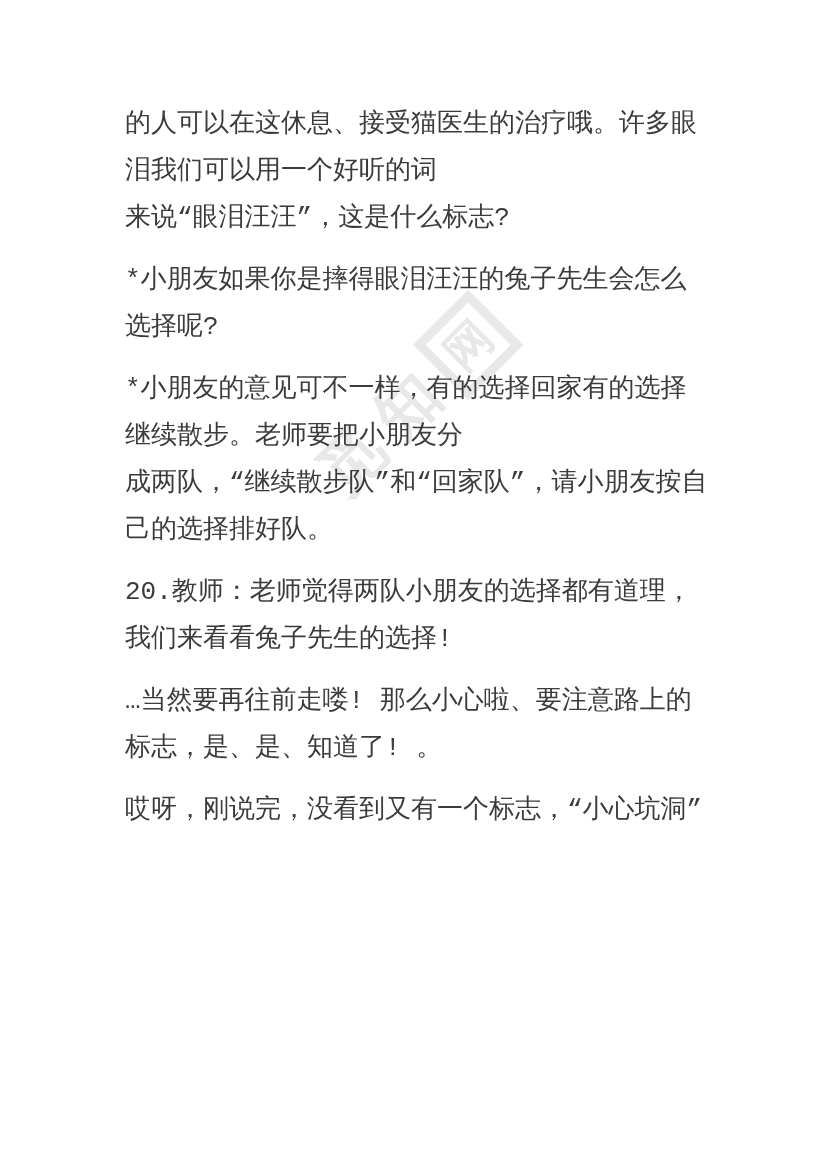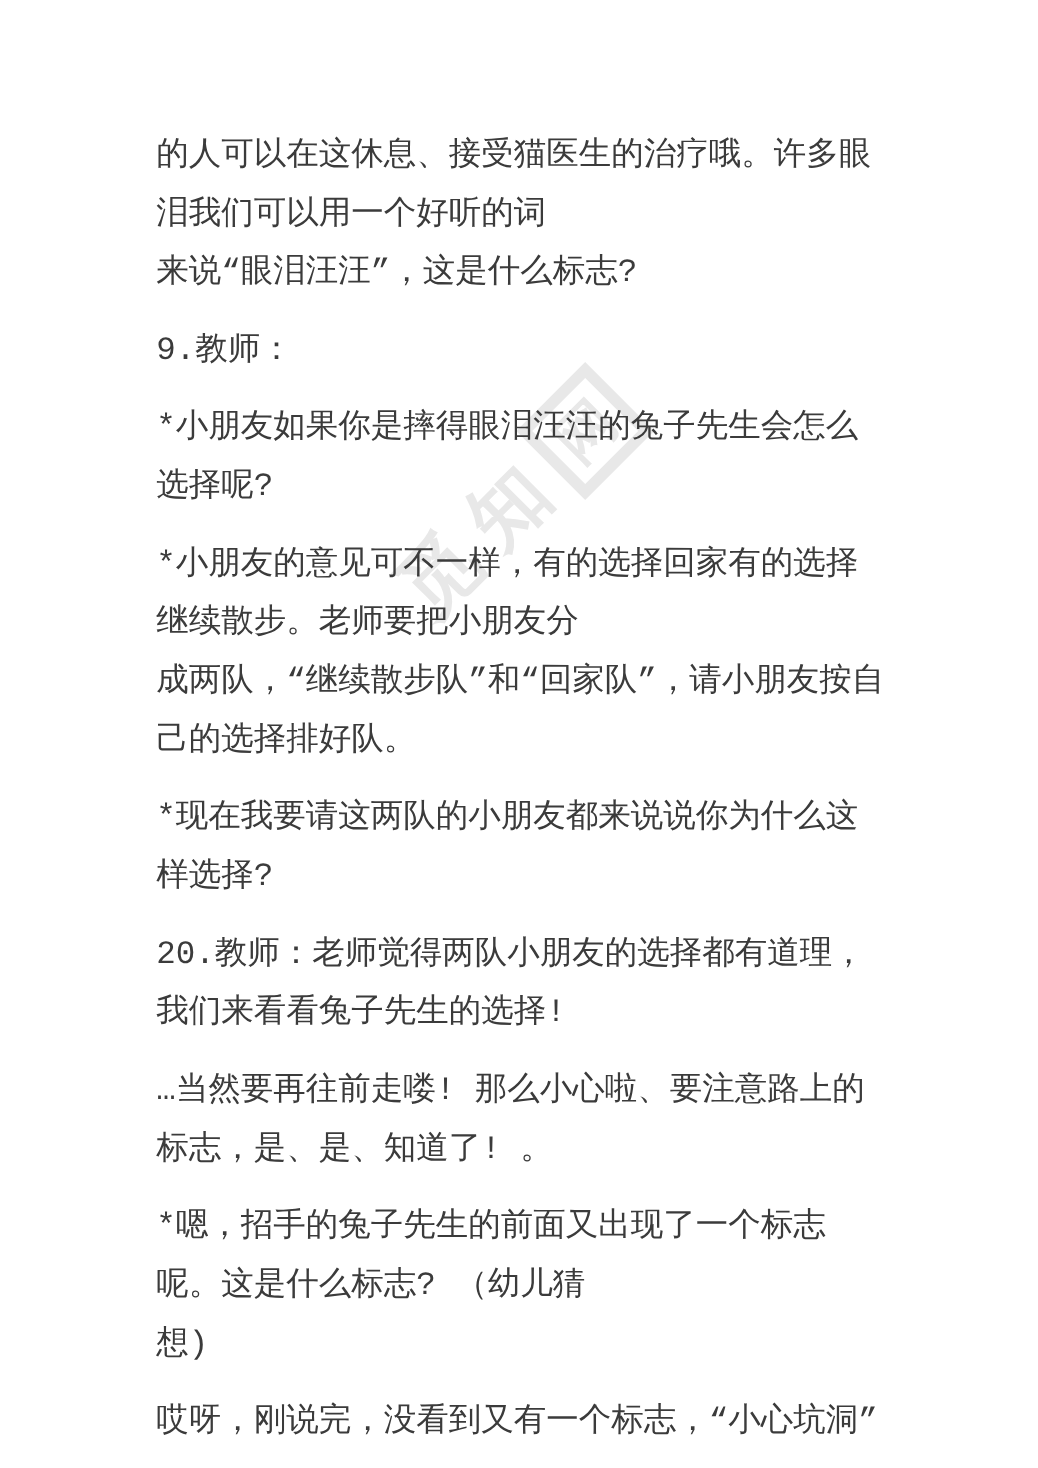--- a/index.html
+++ b/index.html
@@ -86,26 +86,22 @@
   <div class="watermark watermark-bottom">
 
     <span class="wm-box">
         <span>网</span>
       </span>
   </div>
 
   <div class="content">
     <p>的人可以在这休息、接受猫医生的治疗哦。许多眼泪我们可以用一个好听的词
 来说“眼泪汪汪”，这是什么标志?</p>
-    <p>9.教师：</p>
     <p>*小朋友如果你是摔得眼泪汪汪的兔子先生会怎么选择呢?</p>
     <p>*小朋友的意见可不一样，有的选择回家有的选择继续散步。老师要把小朋友分
 成两队，“继续散步队”和“回家队”，请小朋友按自己的选择排好队。</p>
-    <p>*现在我要请这两队的小朋友都来说说你为什么这样选择?</p>
     <p>20.教师：老师觉得两队小朋友的选择都有道理，我们来看看兔子先生的选择!</p>
     <p>…当然要再往前走喽! 那么小心啦、要注意路上的标志，是、是、知道了! 。</p>
-    <p>*嗯，招手的兔子先生的前面又出现了一个标志呢。这是什么标志? （幼儿猜
-想)</p>
     <p>哎呀，刚说完，没看到又有一个标志，“小心坑洞”</p>
 
   </div>
 
 </div>
 
 </body></html>

